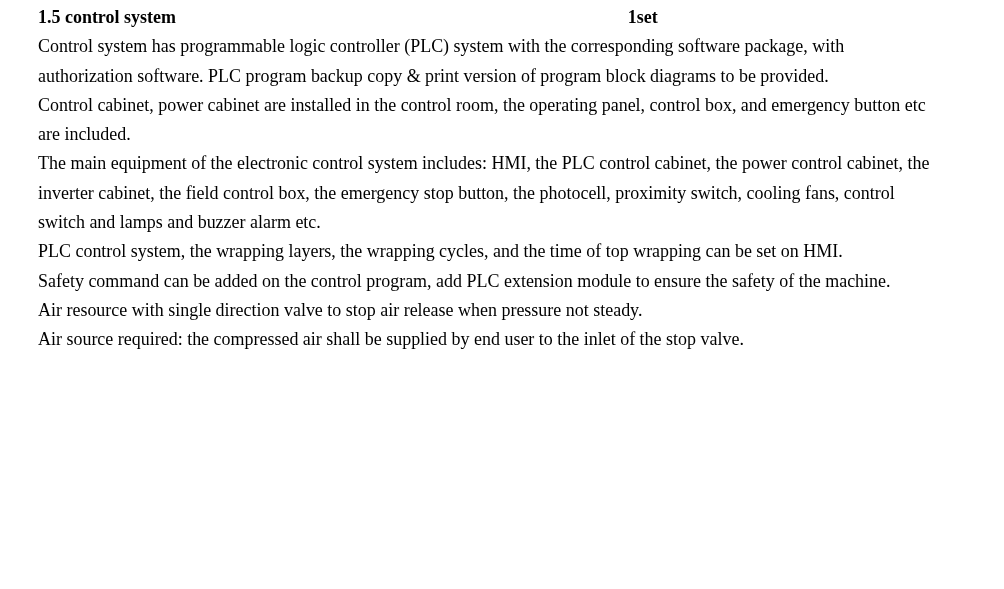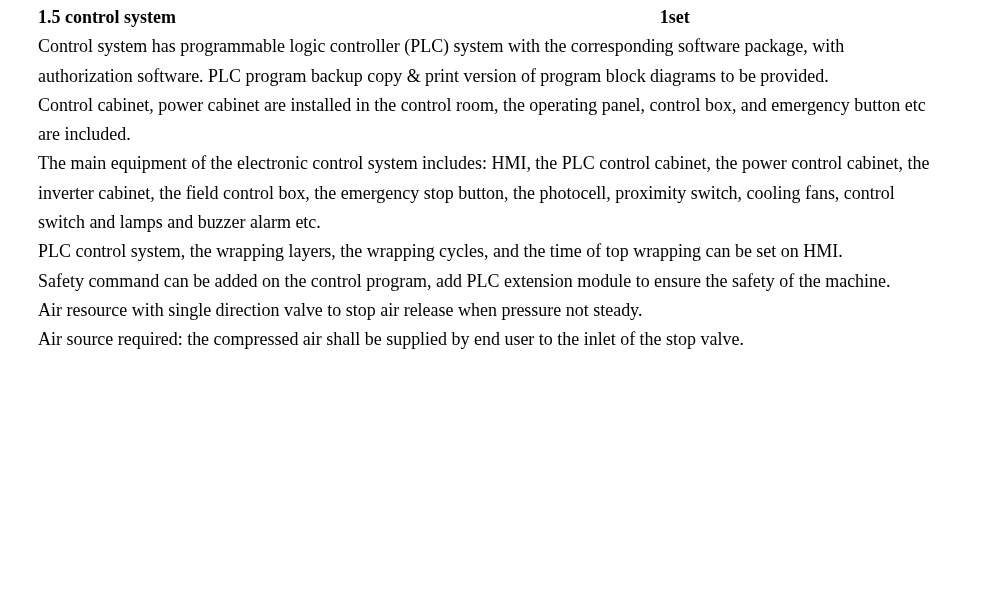--- a/index.html
+++ b/index.html
@@ -25,21 +25,21 @@
     font-size: 18px;
     white-space: nowrap;
     transform-origin: left center;
   }
   .heading-line {
     position: relative;
     font-weight: 700;
   }
   .qty {
     position: absolute;
-    left: 623px;
+    left: 591px;
     top: 0;
   }
 </style>
 </head>
 <body>
 
 <div class="doc">
   <div class="line heading-line" style="transform: scaleX(0.997996);">
     <span>1.5 control system</span>
     <span class="qty">1set</span>

